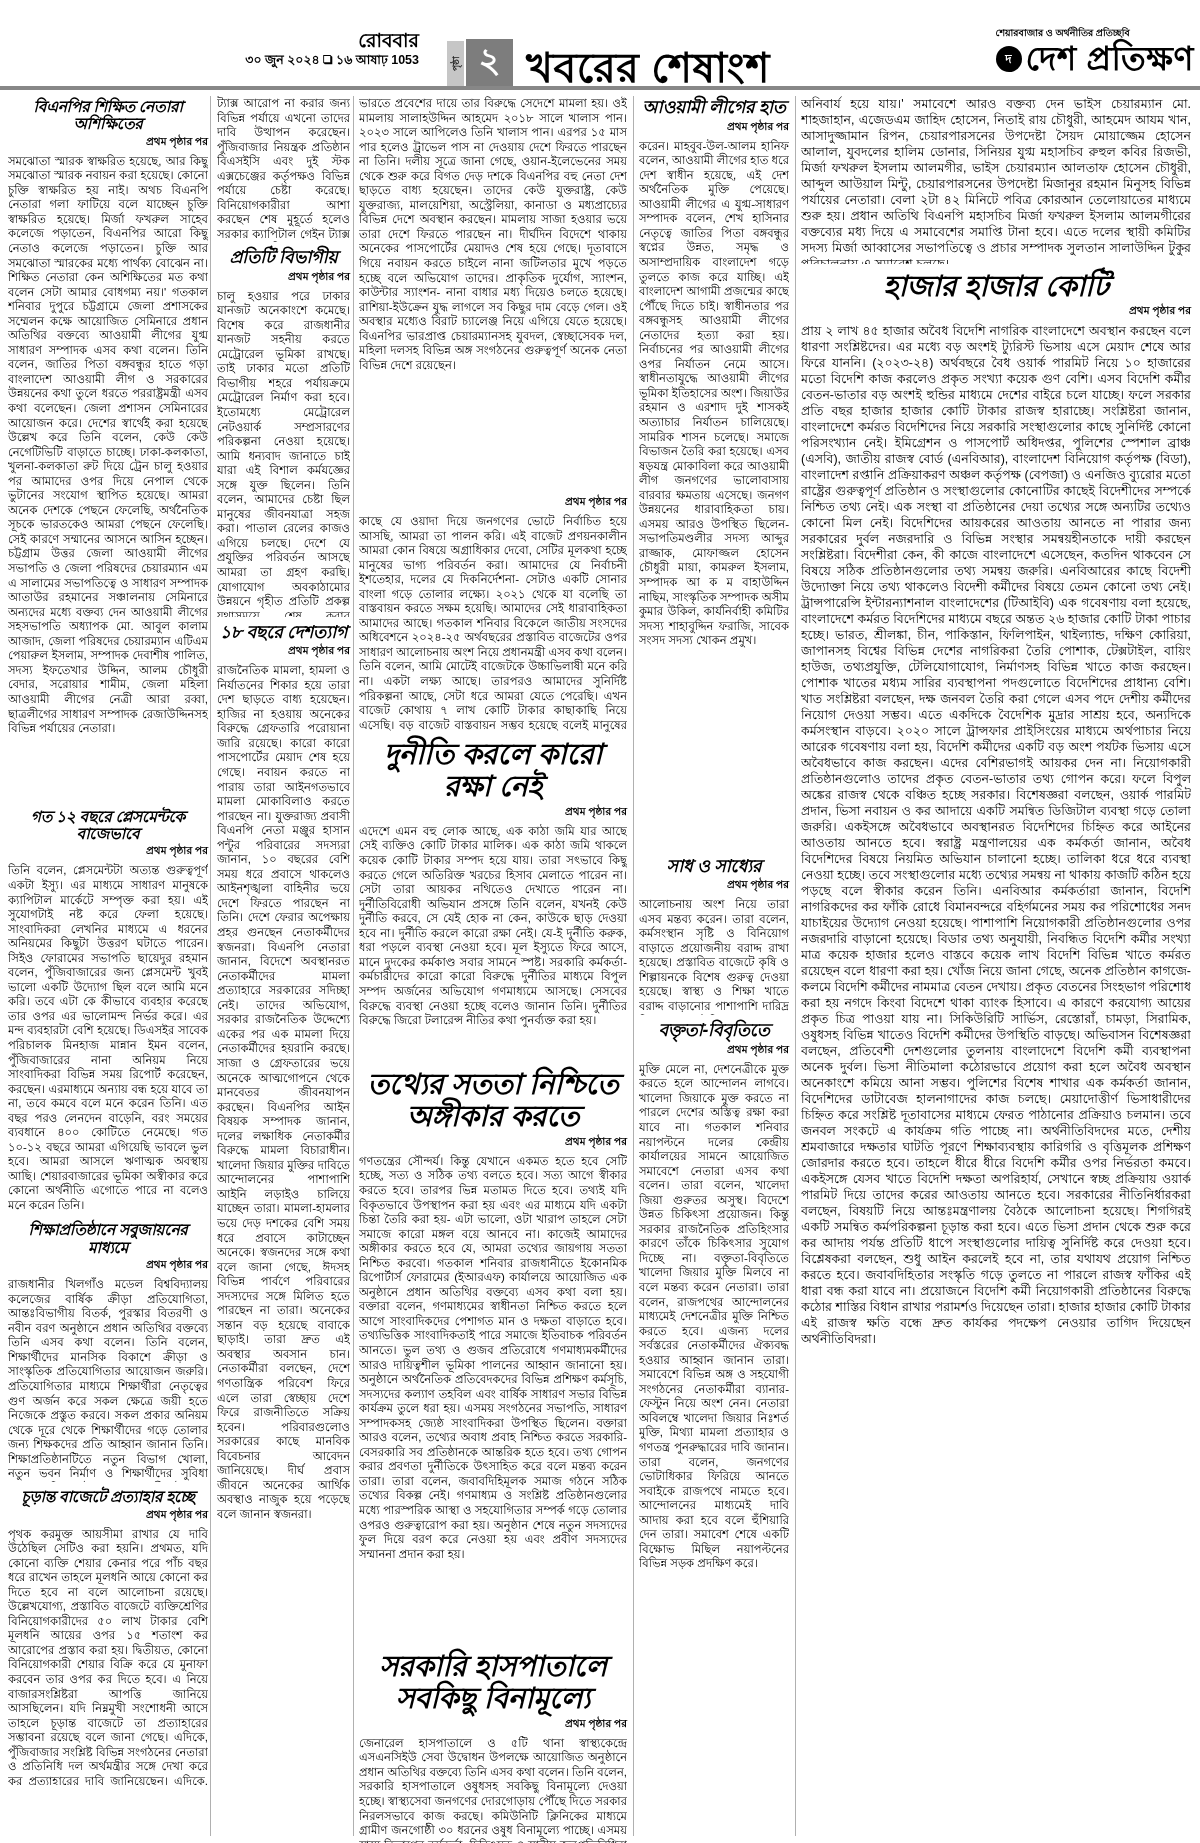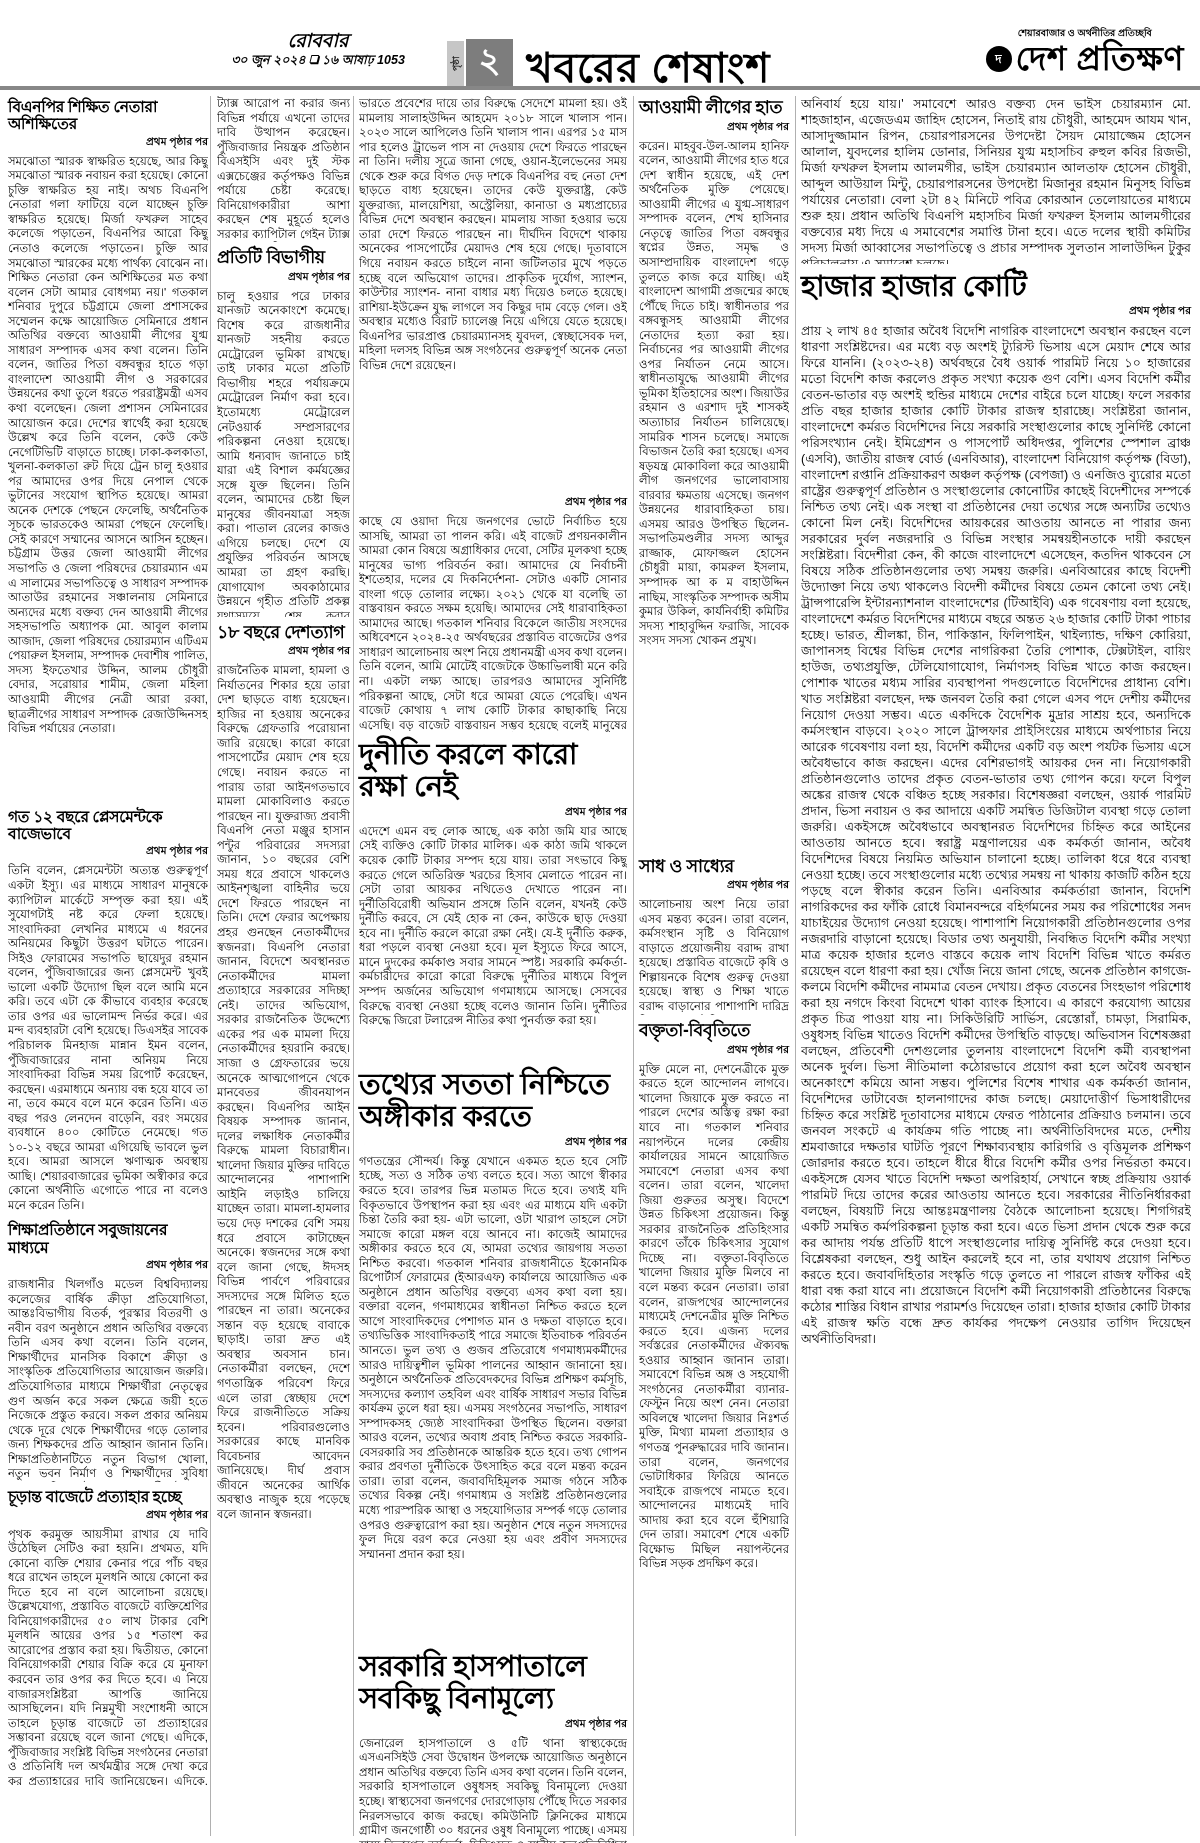--- a/index.html
+++ b/index.html
@@ -2,47 +2,47 @@
 <html lang="bn"><head>
 <meta charset="utf-8">
 <style>
   html,body{margin:0;padding:0;}
   body{
     width:1200px;height:1843px;position:relative;background:#ffffff;color:#000;
     font-family:"Liberation Sans", sans-serif;overflow:hidden;
   }
   
   .masthead{position:absolute;left:0;top:0;width:1200px;height:90px;}
-  .dateblock{position:absolute;right:732px;top:30px;text-align:center;width:300px;font-style:italic;}
+  .dateblock{position:absolute;right:781px;top:30px;text-align:right;width:300px;}
   .dateblock .day{font-size:19px;font-weight:bold;line-height:22px;}
   .dateblock .dateline{font-size:12.5px;font-weight:bold;line-height:16px;}
   .pagestrip{
     position:absolute;left:447px;top:41px;width:17px;height:45px;background:#c6c6c6;
     color:#222;font-size:9px;font-weight:bold;
     writing-mode:vertical-rl;transform:rotate(180deg);
     display:flex;align-items:center;justify-content:center;
   }
   .pagenum{
     position:absolute;left:466px;top:39px;width:47px;height:47px;background:#7d7d7d;
     color:#fff;font-size:34px;font-weight:bold;
     display:flex;align-items:center;justify-content:center;
   }
   .sectiontitle{position:absolute;left:526px;top:36px;font-size:41px;font-weight:bold;letter-spacing:0.5px;}
-  .logoblock{position:absolute;right:16px;top:26px;text-align:center;}
+  .logoblock{position:absolute;right:6px;top:26px;text-align:left;}
   .logoblock .tagline{font-size:9.5px;font-weight:bold;margin-bottom:0;}
   .logoname{font-size:33px;font-weight:800;letter-spacing:0.5px;line-height:36px;display:flex;align-items:center;gap:4px;}
   .emblem{
     width:26px;height:26px;border-radius:50%;background:#000;color:#fff;
     font-size:12px;font-weight:bold;display:inline-flex;align-items:center;justify-content:center;flex:0 0 auto;
   }
   .toprule{position:absolute;left:0;top:86px;width:1200px;height:4px;background:#878787;}
   
   .vrule{position:absolute;top:96px;height:1740px;width:1px;background:#b0b0b0;}
   .col{position:absolute;top:96px;}
-  .headline{font-weight:bold;line-height:1.12;letter-spacing:-0.3px;margin:2px 0 1px 0;}
+  .headline{font-weight:bold;text-align:center;line-height:1.12;letter-spacing:-0.3px;margin:2px 0 1px 0;font-style:italic;}
   .h-sm{font-size:15.5px;}
   .h-md{font-size:17.5px;}
   .h-lg{font-size:29px;}
   .contd{font-size:10.5px;font-weight:bold;text-align:right;margin:1px 0 3px 0;}
   .body-text{
     font-size:11.5px;line-height:14.55px;text-align:justify;overflow:hidden;
     word-break:break-word;
   }
   .c5 .body-text{font-size:12.5px;line-height:16px;}
   .art{margin-bottom:6px;}

